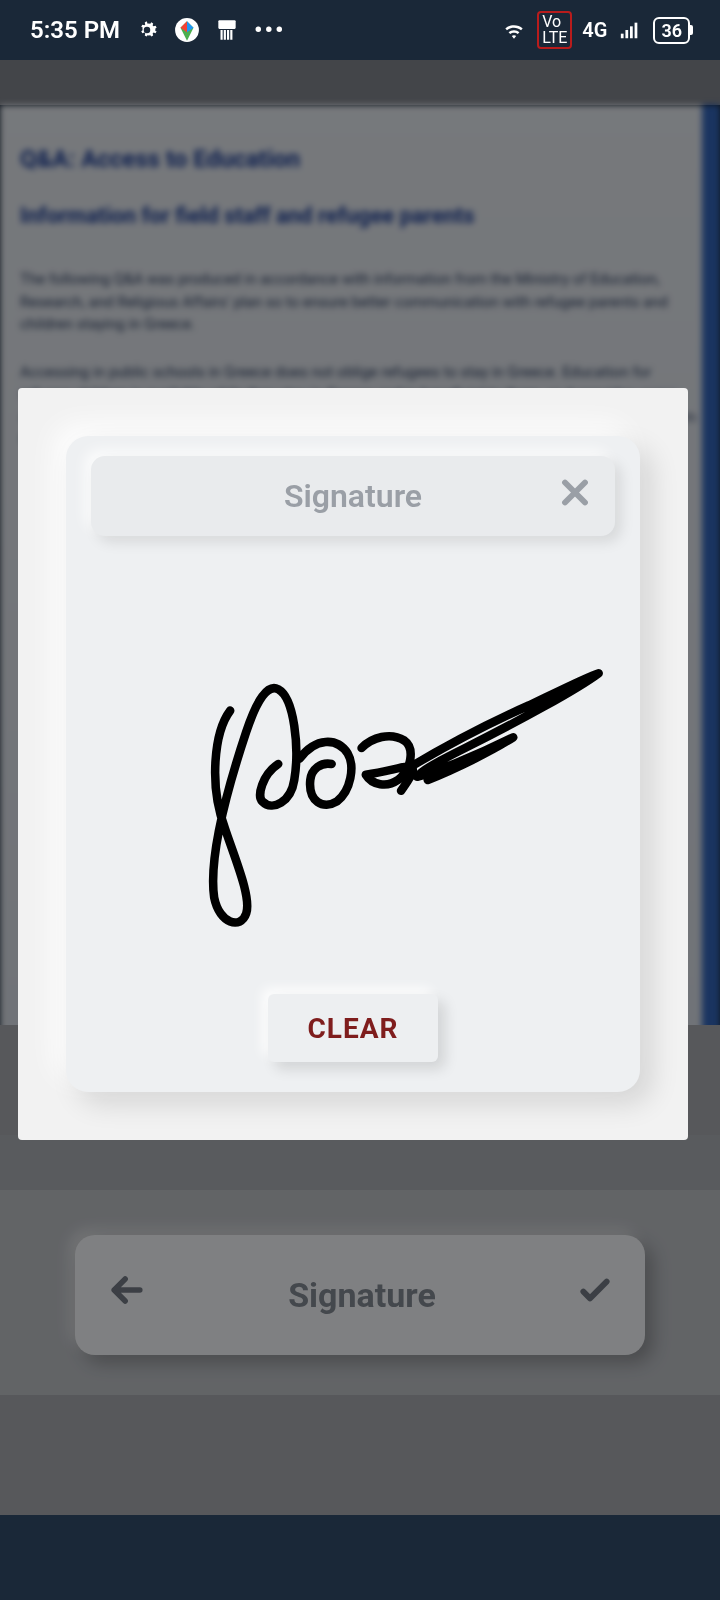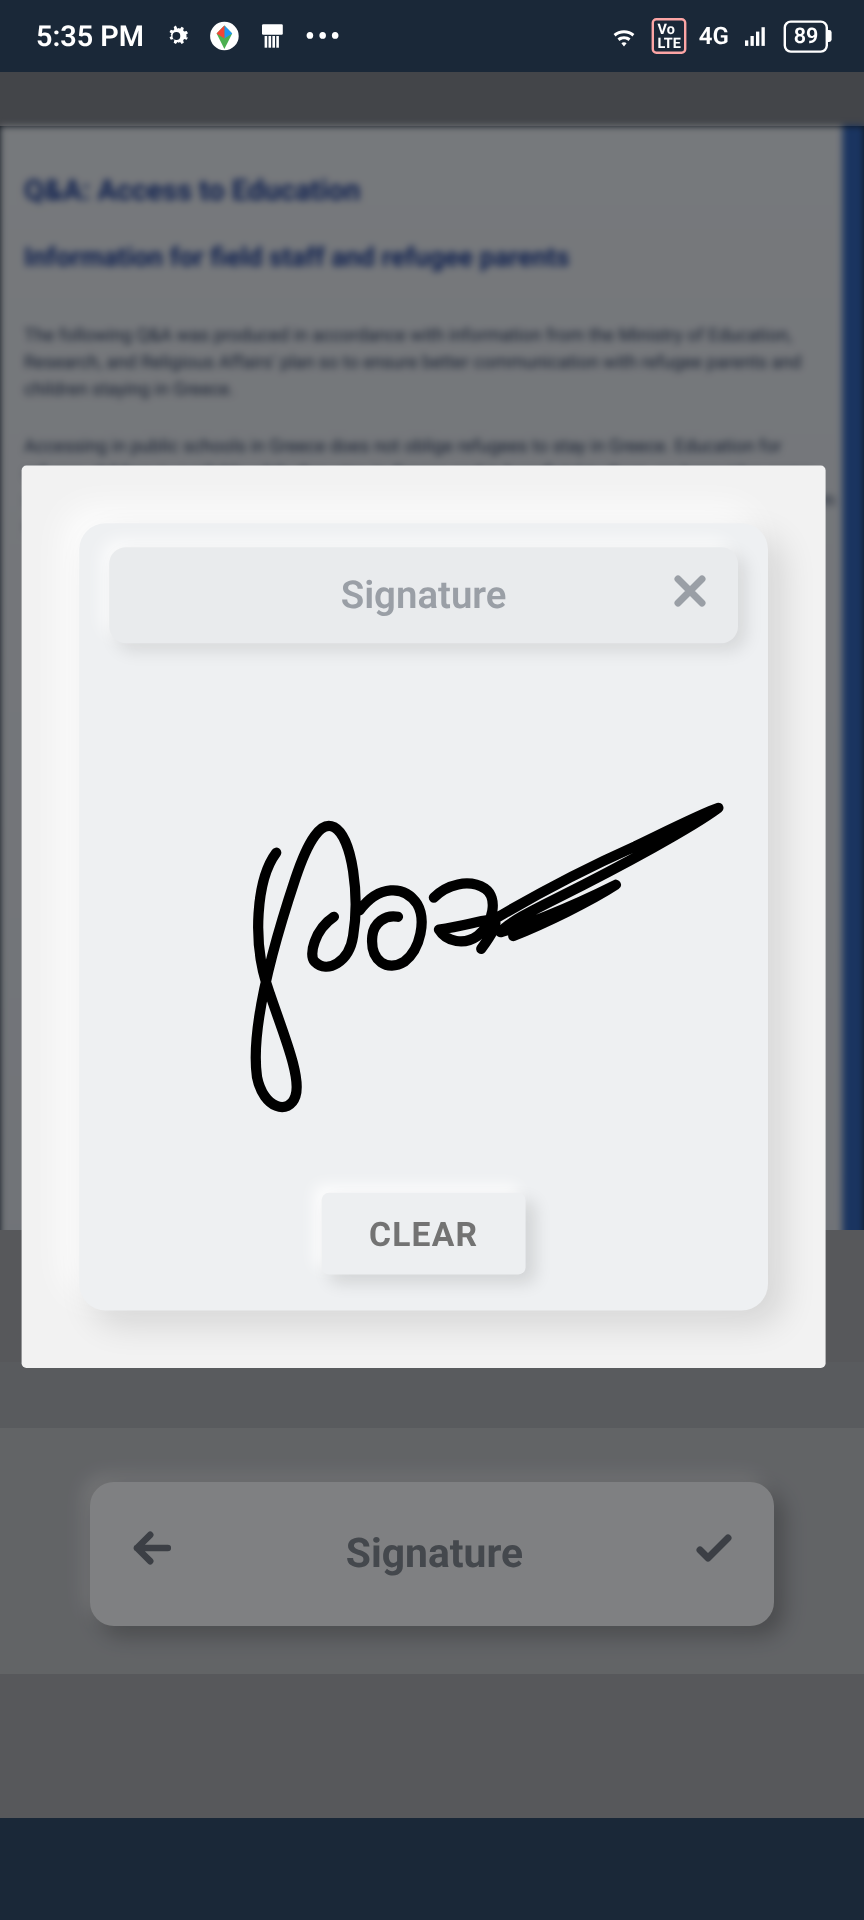--- a/index.html
+++ b/index.html
@@ -89,21 +89,21 @@
     .signature-area {
       position: absolute; top: 130px; left: 20px; right: 20px; bottom: 130px;
       display: flex; align-items: center; justify-content: center;
     }
     .signature-svg { width: 100%; height: 100%; }
     .modal-buttons {
       position: absolute; bottom: 30px; left: 0; right: 0; display: flex; justify-content: center; gap: 50px;
     }
     .modal-btn {
       width: 170px; height: 68px; background: #edeff1; border: none; border-radius: 6px;
-      font-size: 28px; font-weight: 700; color: #737373; letter-spacing: 1px;
+      font-size: 28px; font-weight: 700; color: #7f1d1d; letter-spacing: 1px;
       box-shadow: 7px 7px 14px rgba(0,0,0,0.12), -6px -6px 12px rgba(255,255,255,0.85);
     }
   </style>
 </head>
 <body>
 
 <div class="status-bar">
   <div class="status-left">
     <span>5:35 PM</span>
     <span class="status-icon">
@@ -129,31 +129,31 @@
         </svg>
     </span>
     <span class="dots">•••</span>
   </div>
   <div class="status-right">
     <span class="status-icon">
       <svg viewBox="0 0 24 24" width="26" height="26" fill="white">
           <path d="M12 20l-2-2.5c1-1 3-1 4 0L12 20zm-5-6c2.5-2.5 7.5-2.5 10 0l-1.5 1.8c-2-1.8-5-1.8-7 0L7 14zm-3-3.5c4-4 12-4 16 0l-1.5 1.8c-3.5-3.2-9.5-3.2-13 0L4 10.5z"></path>
         </svg>
     </span>
-    <span style="border:2px solid #fca5a5;border-radius:4px;padding:1px 3px;font-size:12px;font-weight:bold;line-height:1;">Vo<br>LTE</span>
+    <span style="border:2px solid #b91c1c;border-radius:4px;padding:1px 3px;font-size:16px;font-weight:normal;line-height:1;">Vo<br>LTE</span>
     <span style="font-size:20px;">4G</span>
     <span class="status-icon">
       <svg viewBox="0 0 24 24" width="22" height="22" fill="white">
           <rect x="2" y="16" width="3" height="5"></rect>
           <rect x="7" y="12" width="3" height="9"></rect>
           <rect x="12" y="8" width="3" height="13"></rect>
           <rect x="17" y="4" width="3" height="17"></rect>
         </svg>
     </span>
-    <span class="battery-badge">89</span>
+    <span class="battery-badge">36</span>
   </div>
 </div>
 
 <div class="app-bar"></div>
 
 <div class="document-bg">
   <div class="doc-edge"></div>
   <div class="doc-title">Q&amp;A: Access to Education</div>
   <div class="doc-subtitle">Information for field staff and refugee parents</div>
   <div class="doc-para">The following Q&amp;A was produced in accordance with information from the Ministry of Education, Research, and Religious Affairs' plan so to ensure better communication with refugee parents and children staying in Greece.</div>

